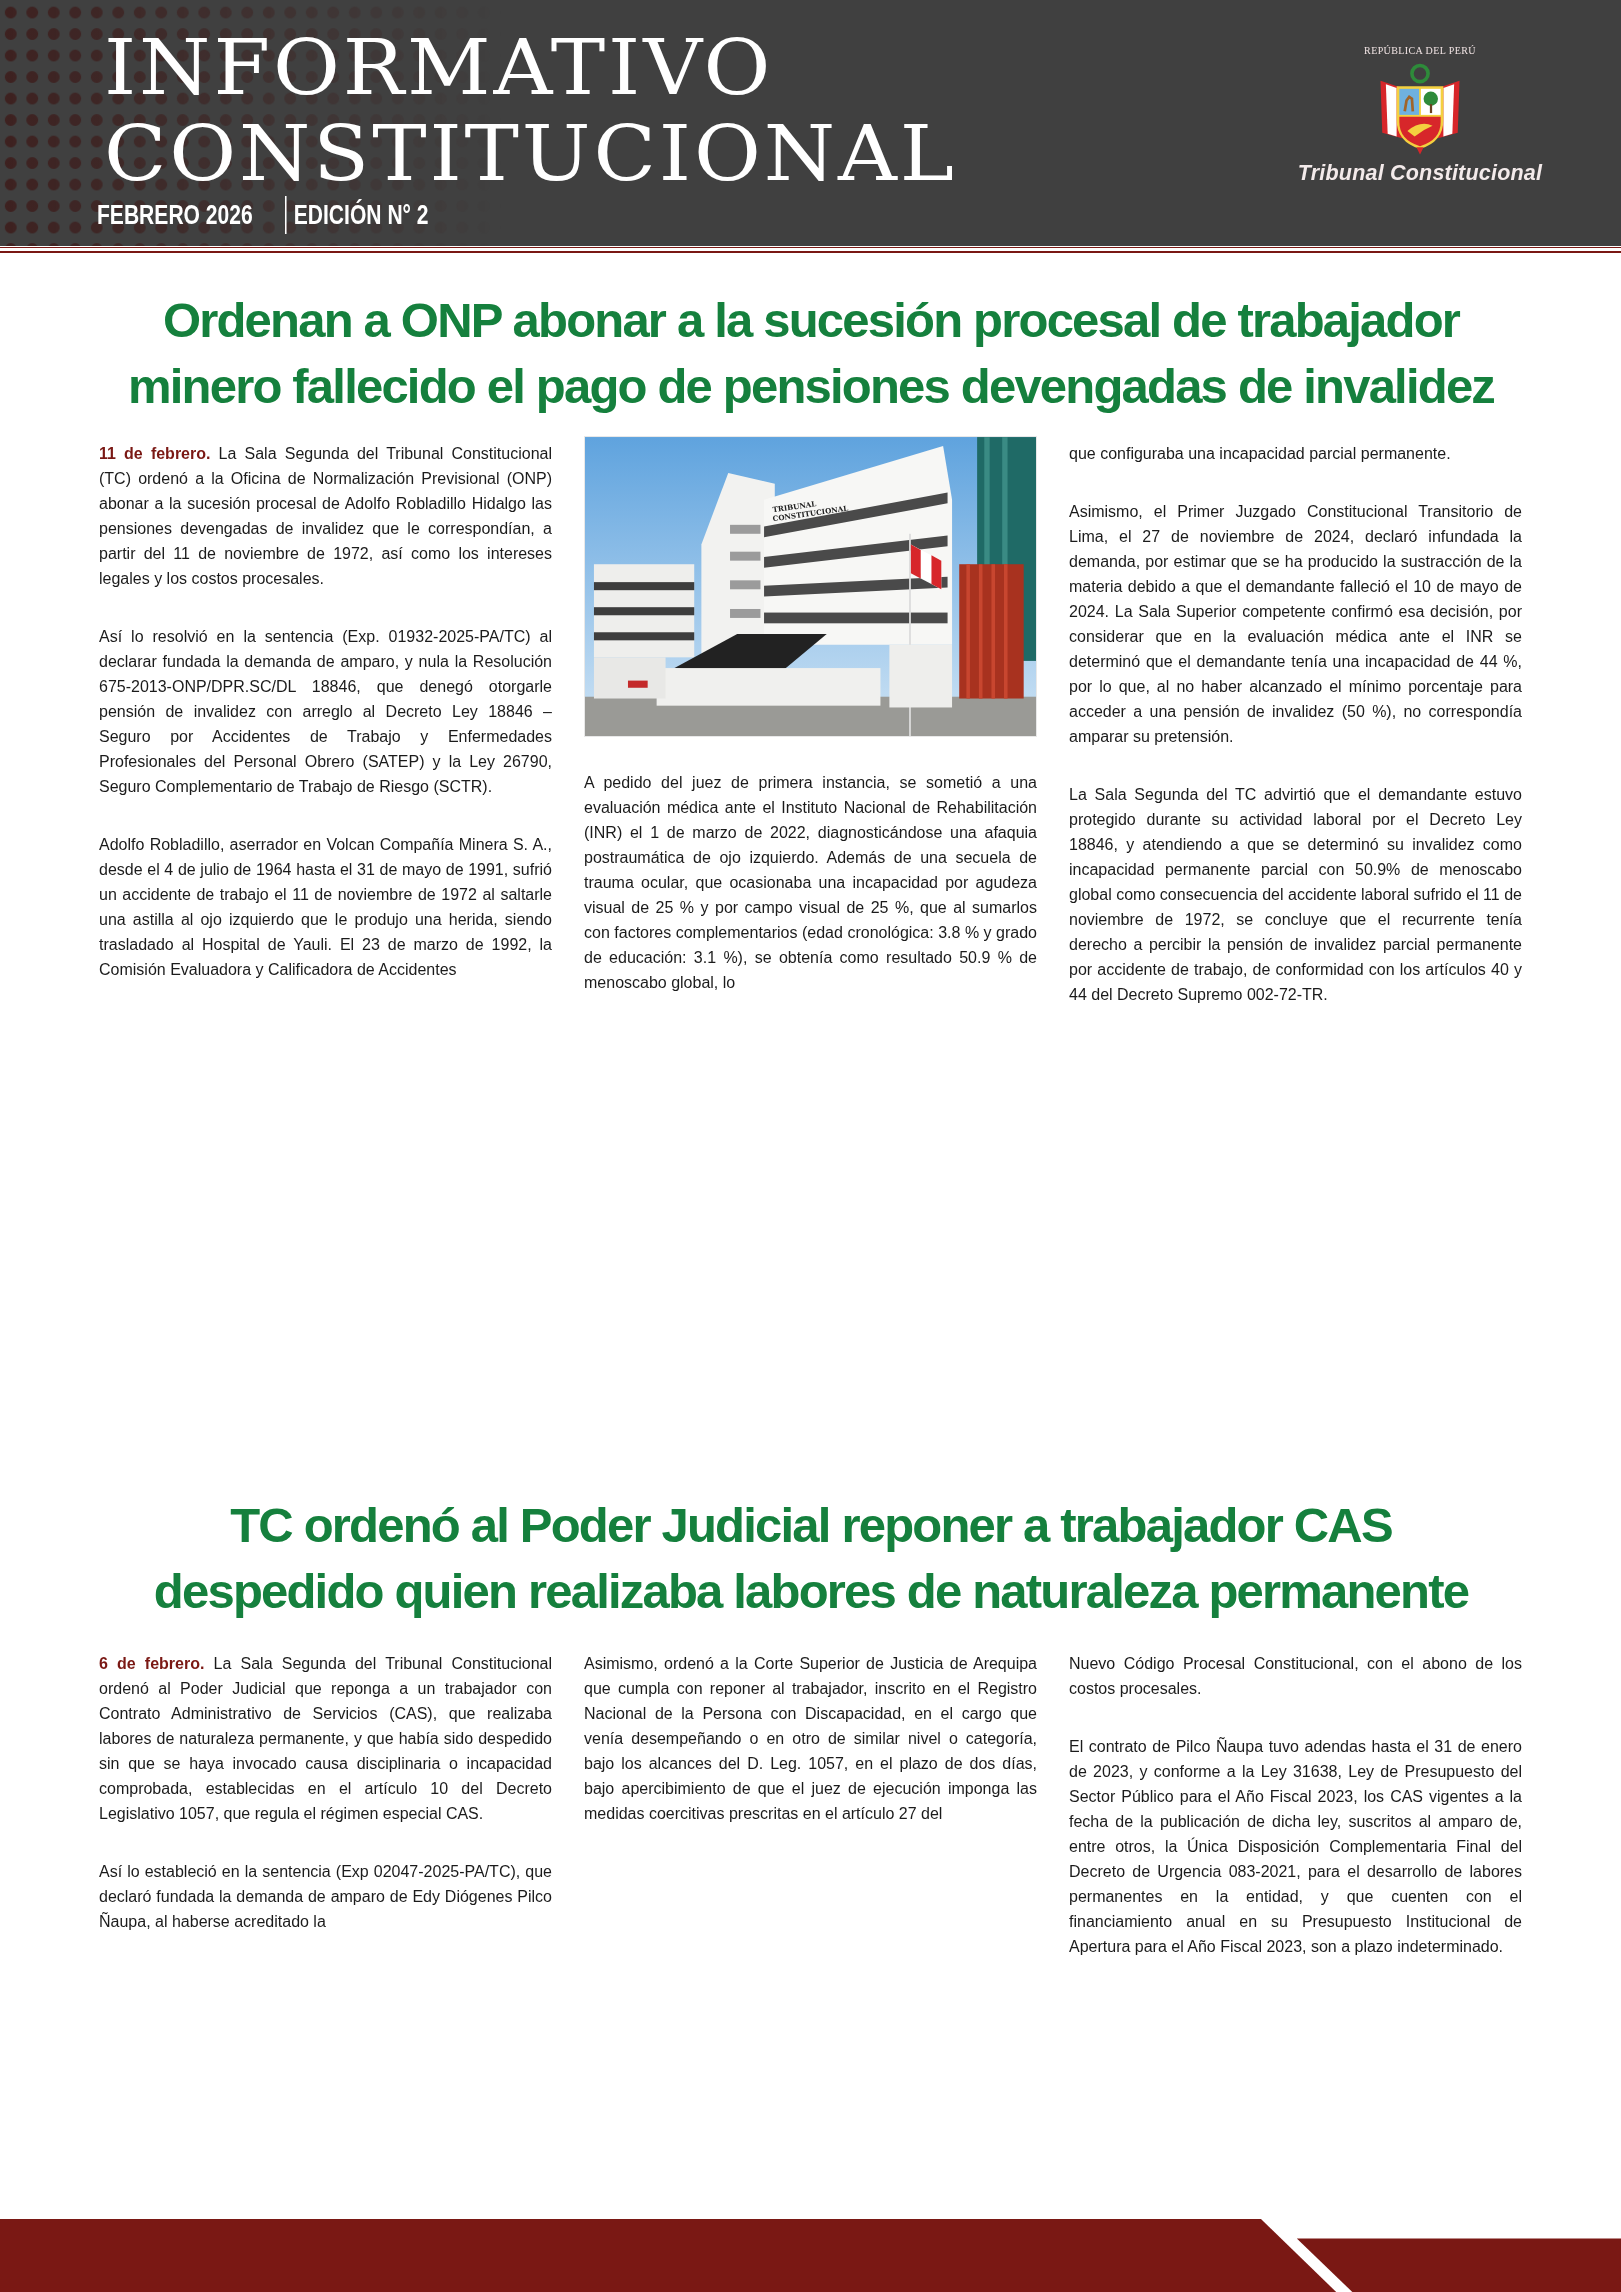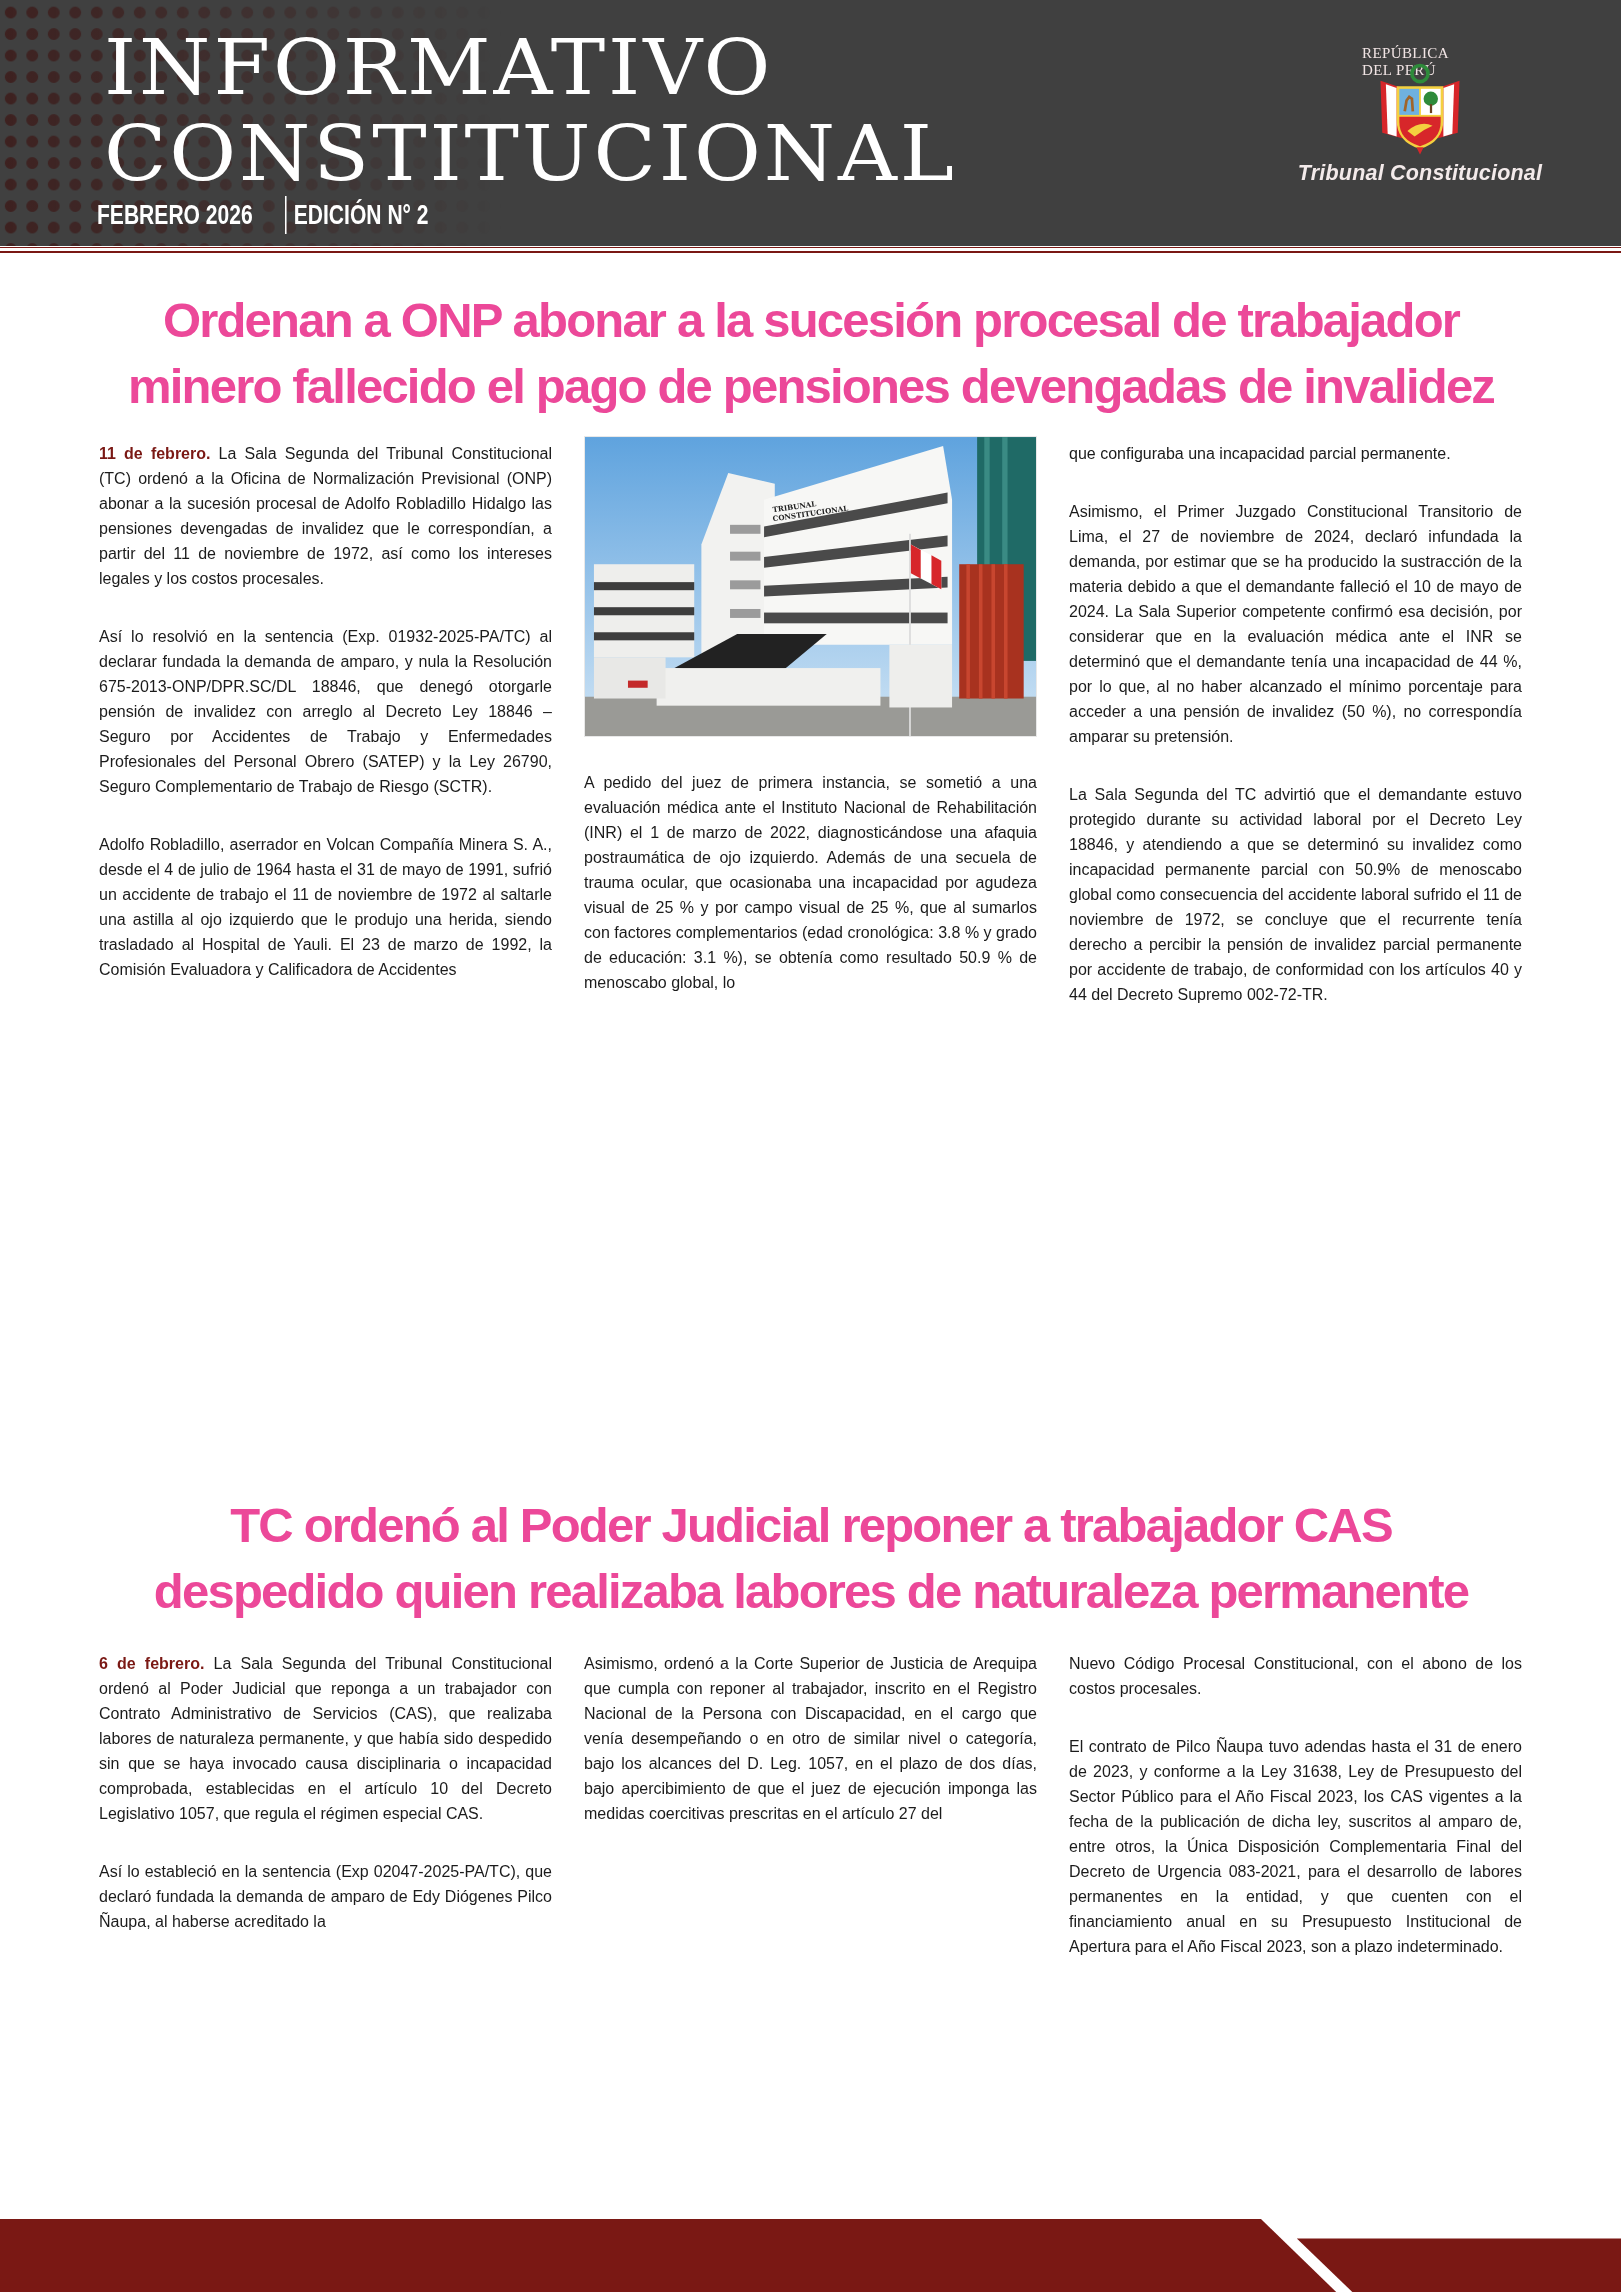--- a/index.html
+++ b/index.html
@@ -33,34 +33,34 @@
     transform: scaleX(0.78); transform-origin: left center;
   }
   .mast-meta .sep { width: 2.7px; height: 38px; background: #fff; margin: 0 9px 0 41px; }
   .header-rule {
     position: absolute; left: 0; top: 247px; width: 1621px; height: 6.3px;
     border-top: 1.8px solid #7a1814; border-bottom: 2.7px solid #7a1814; background: #fff;
   }
 
   .crest-block { position: absolute; left: 1290px; top: 36px; width: 260px; height: 161px; }
   .crest-arc {
-    position: absolute; left: 72px; top: 9px; width: 116px; text-align: left;
-    font-family: "Liberation Serif", serif; font-size: 15px; color: #f1e4e4; letter-spacing: 0.4px;
+    position: absolute; left: 72px; top: 9px; width: 116px; text-align: center;
+    font-family: "Liberation Serif", serif; font-size: 10px; color: #f1e4e4; letter-spacing: 0.4px;
   }
   .crest-svg { position: absolute; left: 85px; top: 25px; width: 90px; height: 97px; }
   .crest-name {
     position: absolute; left: 0; top: 125px; width: 260px; text-align: center;
     font-family: Liberation Sans, sans-serif; font-weight: bold; font-style: italic;
     font-size: 21.5px; color: #f3eaea; letter-spacing: 0.2px;
   }
 
   
   .headline {
     position: absolute; left: 90px; width: 1442px; text-align: center;
-    color: #ec4899; font-family: "Liberation Sans", sans-serif; font-weight: bold;
+    color: #15803d; font-family: "Liberation Sans", sans-serif; font-weight: bold;
     font-size: 49px; line-height: 66px; letter-spacing: -1.8px;
   }
   .col {
     position: absolute; width: 453px;
     font-family: "Liberation Sans", "DejaVu Sans", sans-serif;
     font-size: 16px; line-height: 25px; color: #1b1b1b;
     text-align: justify; hyphens: auto;
   }
   .col p { margin: 0; }
   .col p + p { margin-top: 33px; }

